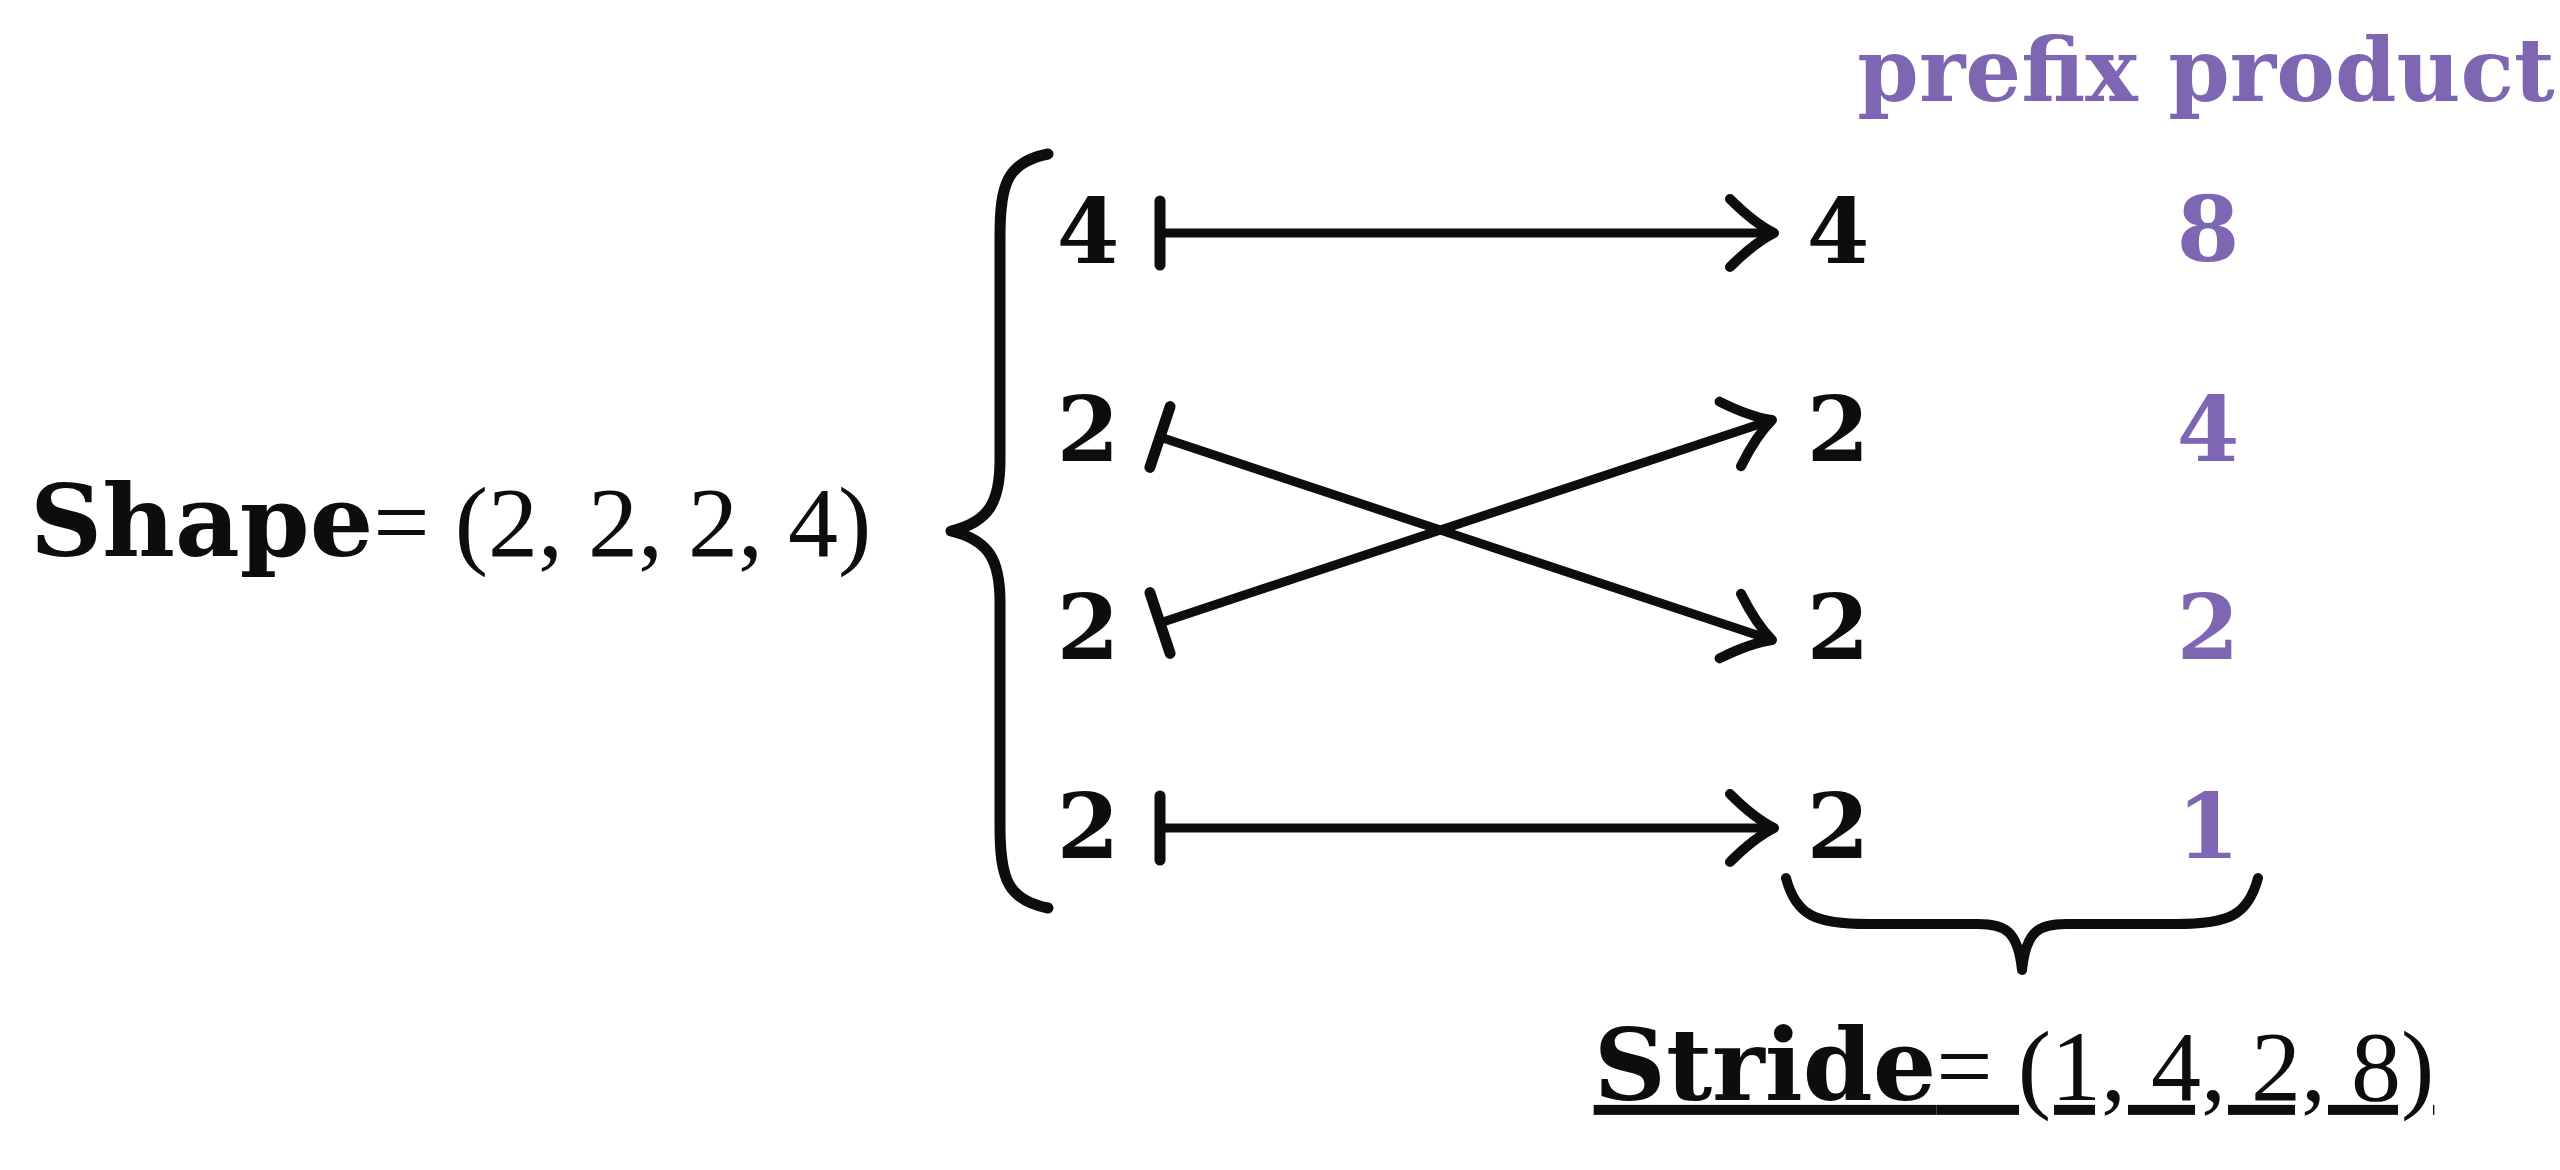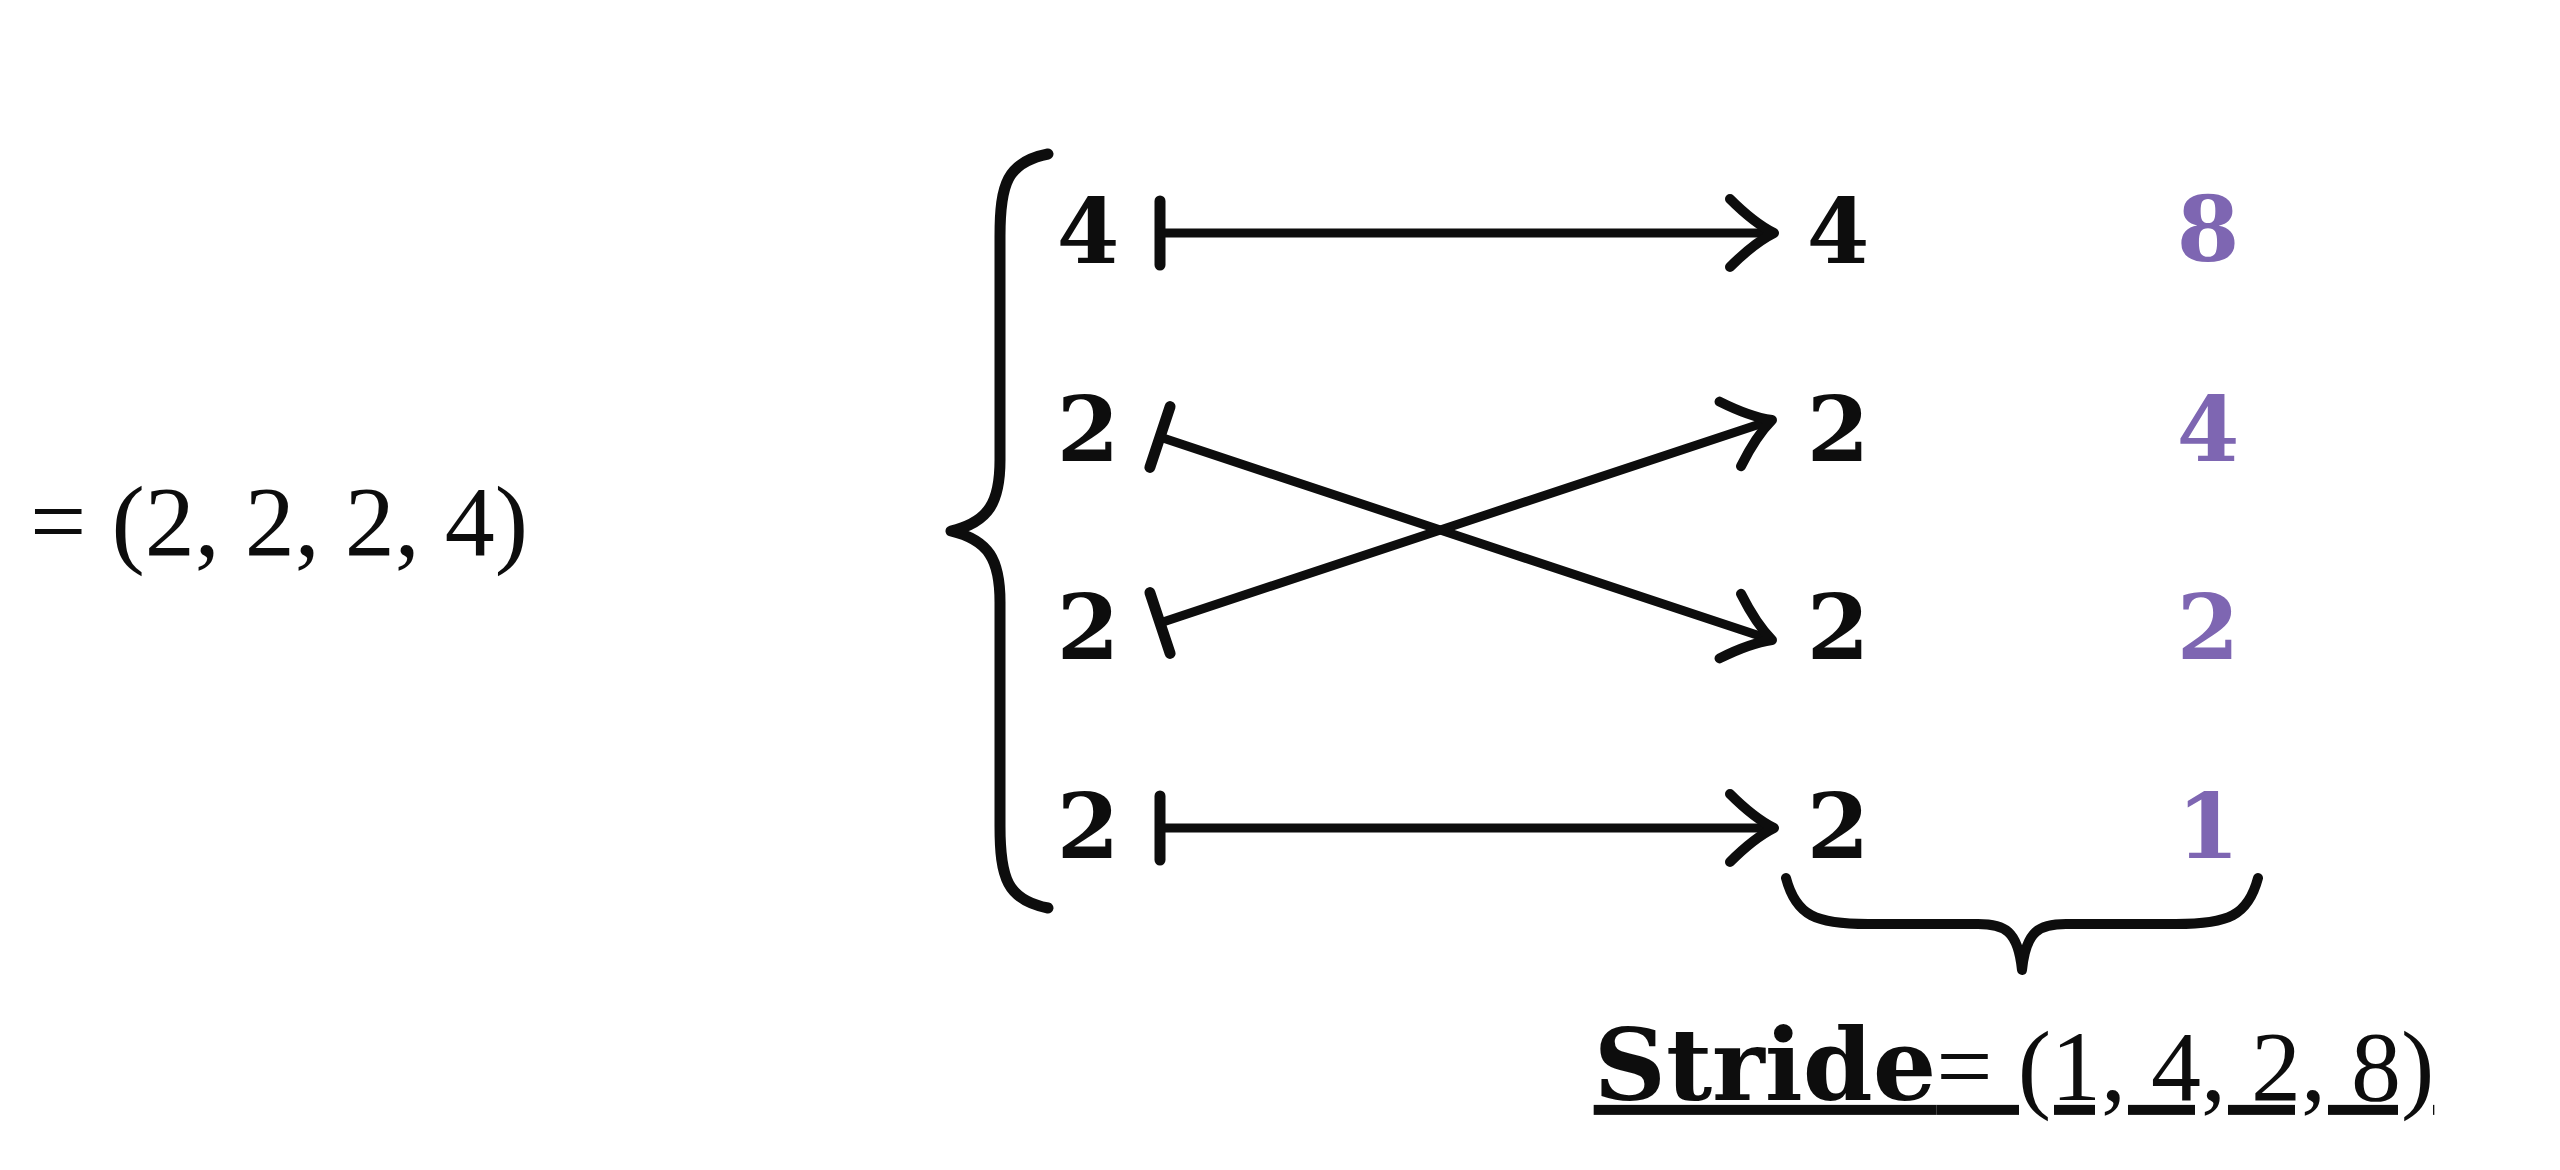--- a/index.html
+++ b/index.html
@@ -88,23 +88,25 @@
       <line stroke-width="9" x1="1160" y1="623" x2="1766" y2="422"></line>
       <path stroke-width="10" transform="translate(1772,420) rotate(-18.4)" d="M -44 -34 C -26 -16, -10 -5, 0 0 C -10 5, -26 16, -44 34"></path>
 
       <line stroke-width="11" x1="1160" y1="796" x2="1160" y2="860"></line>
       <line stroke-width="9" x1="1160" y1="828" x2="1768" y2="828"></line>
       <path stroke-width="10" transform="translate(1774,828)" d="M -44 -34 C -26 -16, -10 -5, 0 0 C -10 5, -26 16, -44 34"></path>
     </g>
   </svg>
 
   <div class="equation shape-eq">
+    <span class="word">Shape</span>
       <span class="math"> = (2, 2, 2, 4)</span>
   </div>
 
+  <div class="prefix-header">prefix product</div>
 
   <div class="num" style="left:1088px; top:233px;">4</div>
   <div class="num" style="left:1088px; top:431px;">2</div>
   <div class="num" style="left:1088px; top:629px;">2</div>
   <div class="num" style="left:1088px; top:828px;">2</div>
 
   <div class="num" style="left:1838px; top:233px;">4</div>
   <div class="num" style="left:1838px; top:431px;">2</div>
   <div class="num" style="left:1838px; top:629px;">2</div>
   <div class="num" style="left:1838px; top:828px;">2</div>

